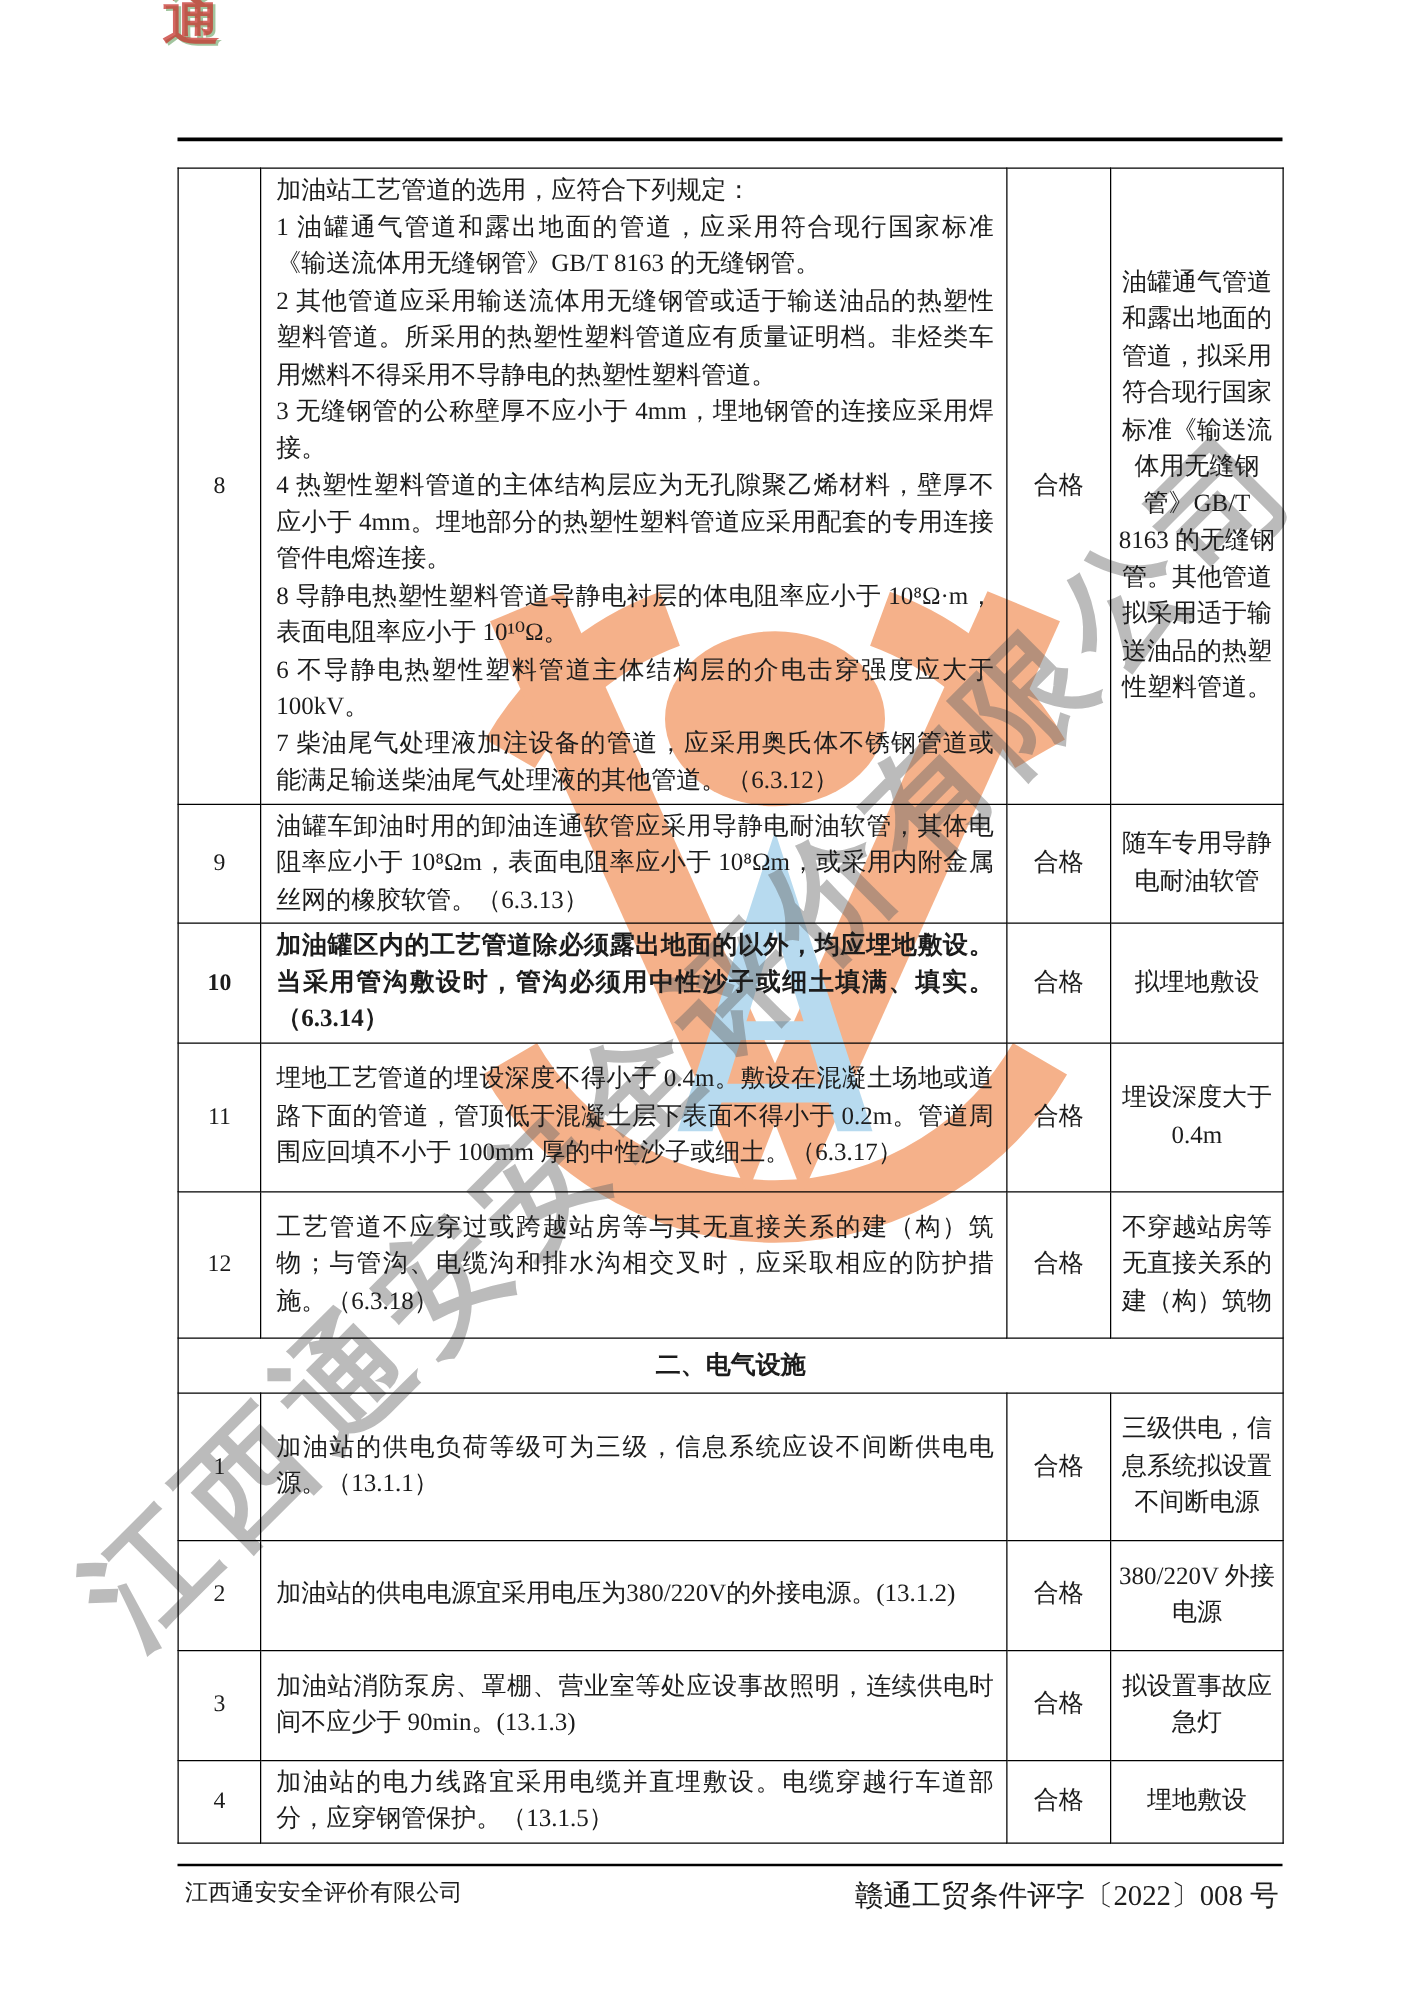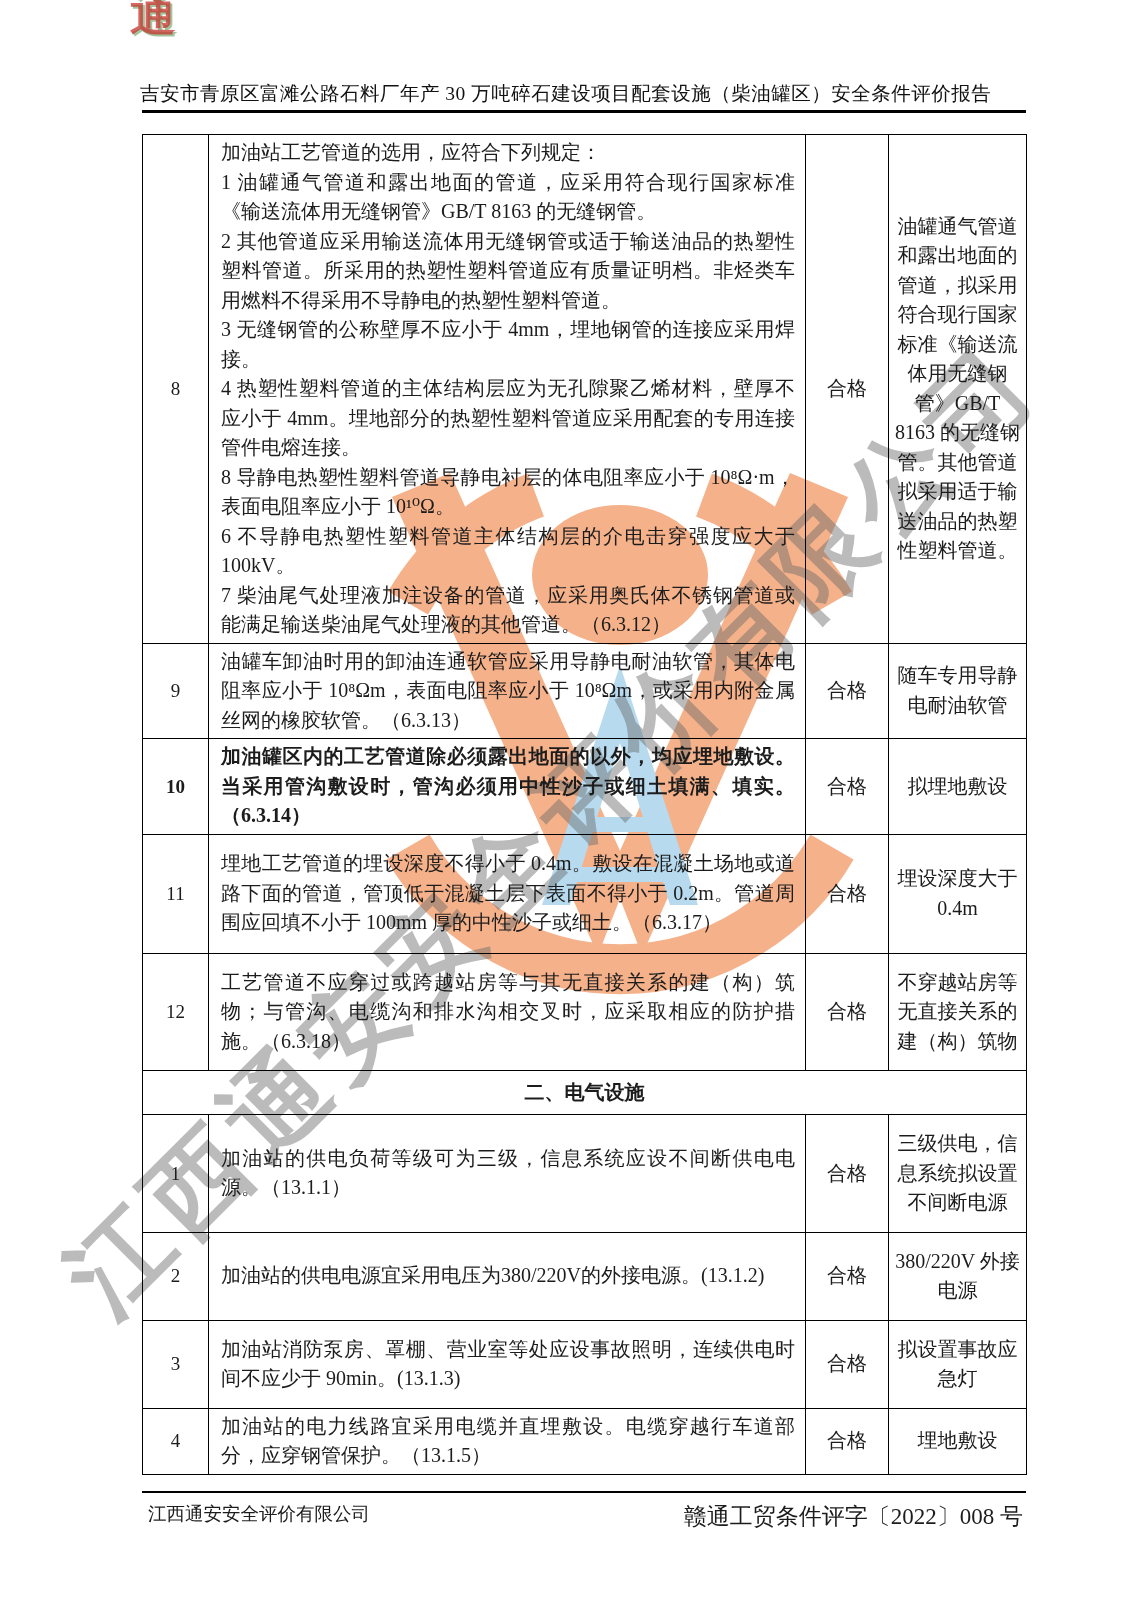--- a/index.html
+++ b/index.html
@@ -106,21 +106,20 @@
 
       <path d="M 290 240 L 212 480 L 240 480 L 290 318 L 340 480 L 368 480 Z" fill="#a8d3ec"></path>
       <rect x="246" y="392" width="88" height="15" fill="#a8d3ec"></rect>
       <rect x="230" y="442" width="120" height="15" fill="#a8d3ec"></rect>
     </svg>
     <div id="wm-diagonal">江西通安安全评价有限公司</div>
     <div id="wm-corner">通</div>
   </div>
 
   <div id="content">
-    <div id="header-title">吉安市青原区富滩公路石料厂年产 30 万吨碎石建设项目配套设施（柴油罐区）安全条件评价报告</div>
     <div id="header-rule"></div>
 
     <table id="tbl">
       <colgroup>
         <col style="width:66px">
         <col style="width:597px">
         <col style="width:83px">
         <col style="width:138px">
       </colgroup>
       <tbody>

